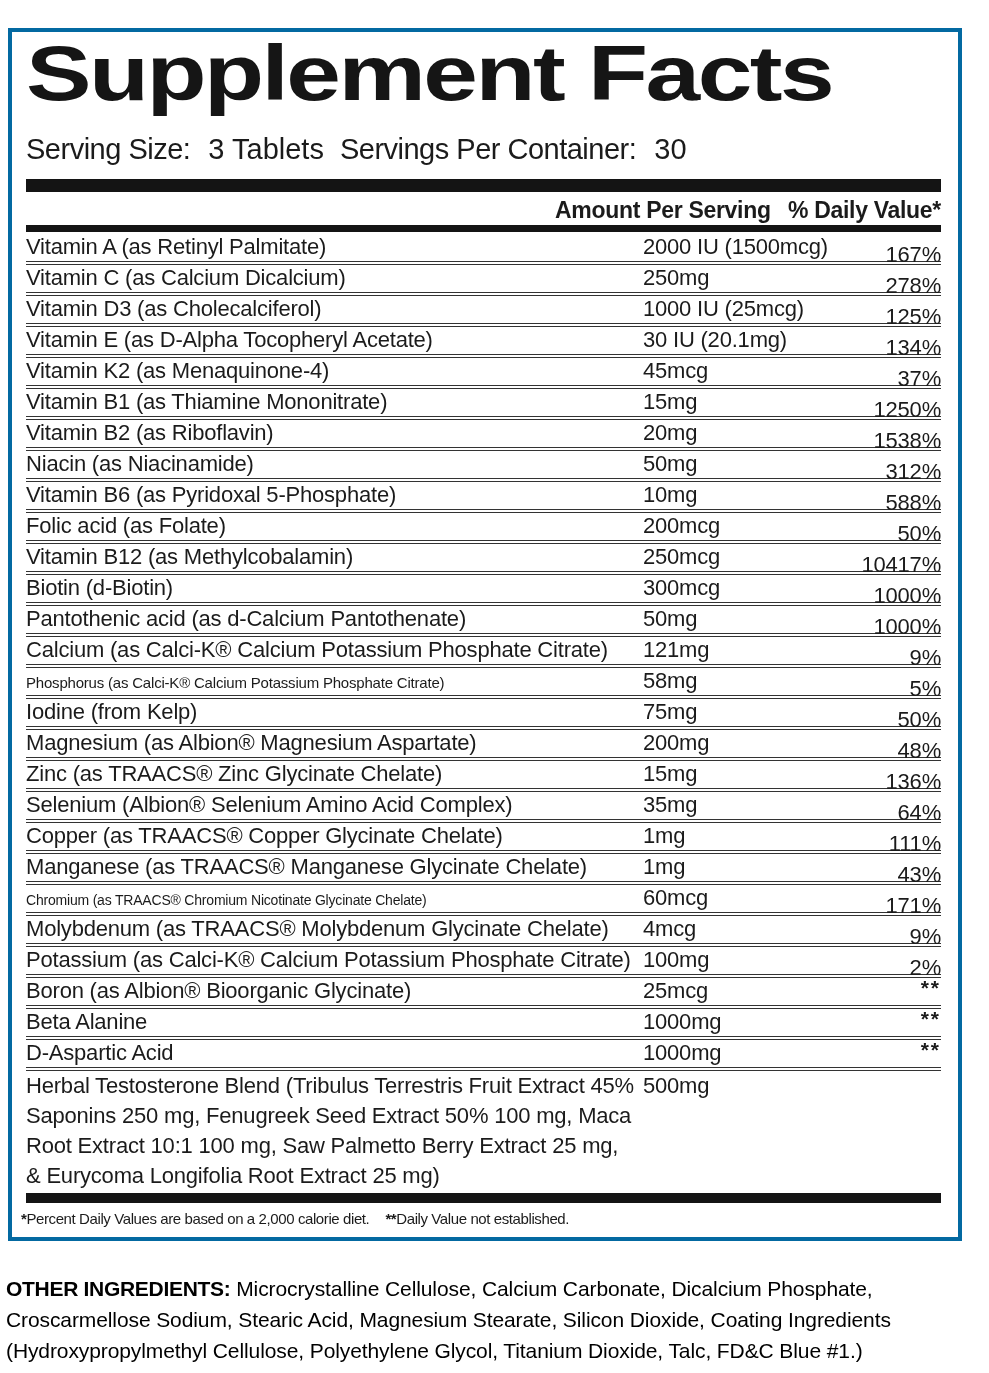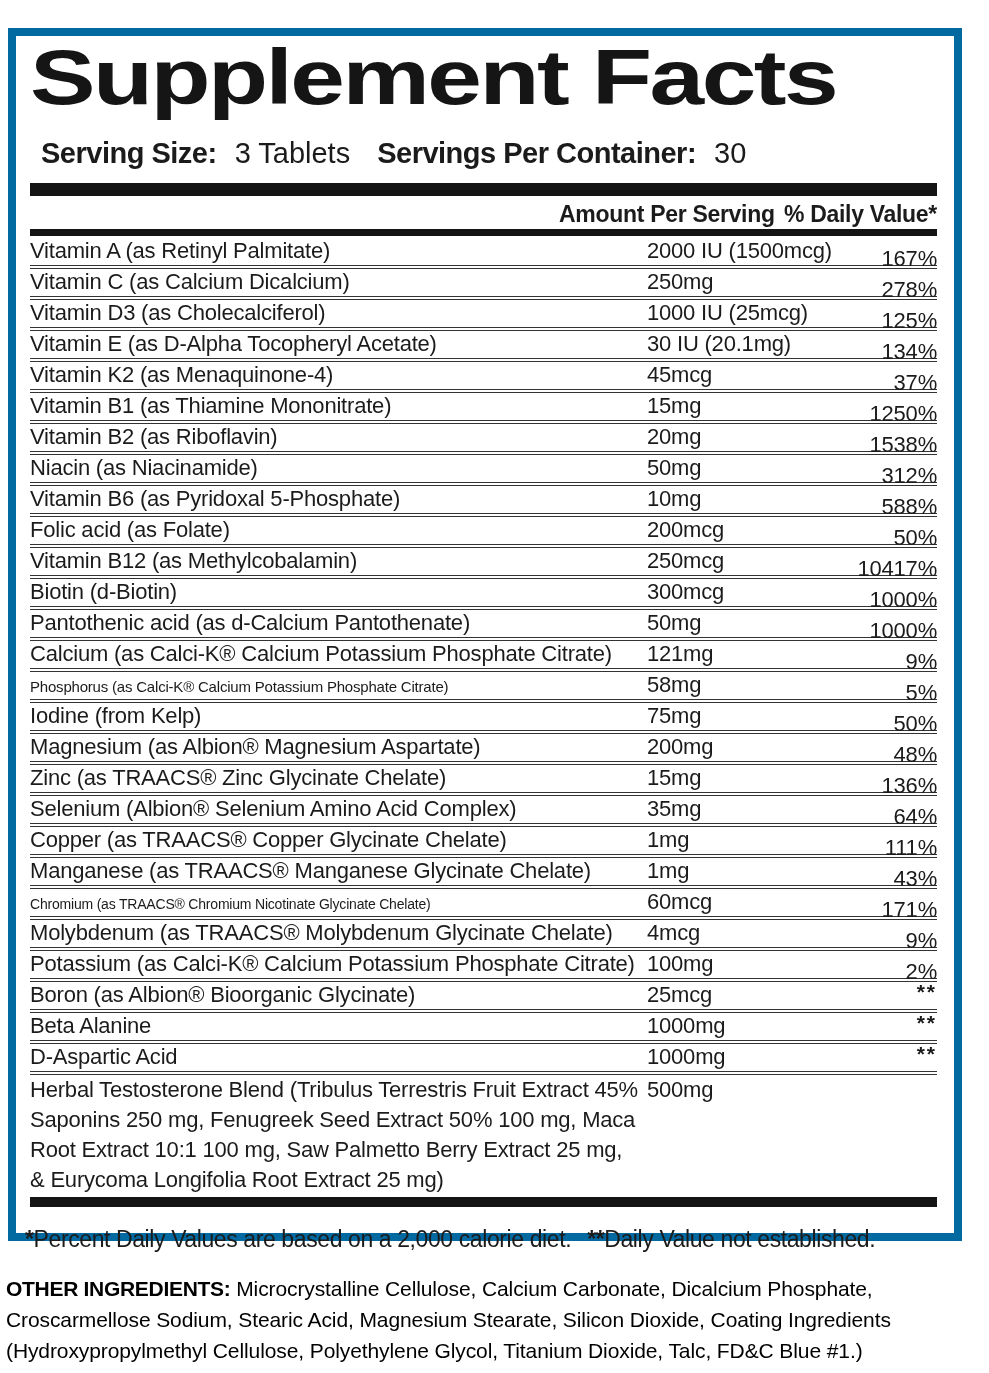--- a/index.html
+++ b/index.html
@@ -1,28 +1,28 @@
 <!DOCTYPE html>
 <html><head>
 <meta charset="utf-8">
 <style>
   html,body{margin:0;padding:0;background:#ffffff;}
   .page{position:relative;width:989px;height:1373px;background:#ffffff;overflow:hidden;
         font-family:"Liberation Sans","DejaVu Sans",sans-serif;color:#1b1b1b;}
 
   .facts-box{position:absolute;left:8px;top:28px;width:954px;height:1213px;
-             box-sizing:border-box;border:8px solid #0369a1;background:#ffffff;
+             box-sizing:border-box;border:4px solid #0369a1;background:#ffffff;
              padding:2px 17px 0 14px;}
 
   .title{margin:0;margin-top:2px;height:76px;line-height:74px;
          font-size:78px;font-weight:700;letter-spacing:-2px;color:#151515;
          transform:scaleX(1.26);transform-origin:left center;white-space:nowrap;}
 
   .serving-line{margin-top:20px;height:34px;line-height:34px;font-size:29px;white-space:nowrap;}
-  .serving-line .lbl{font-weight:700;letter-spacing:-0.5px;margin-left:11px;}
+  .serving-line .lbl{font-weight:400;letter-spacing:-0.5px;}
   .serving-line .val{font-weight:400;margin-left:18px;}
   .serving-line .gap{display:inline-block;width:16px;}
 
   .bar{background:#141414;}
   .bar-top{margin-top:13px;height:13px;}
   .bar-mid{height:7px;}
   .bar-bottom{margin-top:2px;height:10px;}
 
   .col-headers{position:relative;height:33px;line-height:36px;font-size:23px;font-weight:700;}
   .hdr-amount{position:absolute;left:529px;letter-spacing:-0.3px;}
@@ -31,21 +31,21 @@
   .rows{margin-top:2px;}
   .row{position:relative;height:27px;line-height:26px;font-size:22px;letter-spacing:-0.2px;}
   .row .name{display:inline-block;white-space:nowrap;}
   .row .amt{position:absolute;left:617px;top:0;white-space:nowrap;}
   .row .dv{position:absolute;right:0;top:8px;white-space:nowrap;}
   .row.wrap{height:auto;line-height:30px;}
   .row.wrap .name{white-space:normal;width:612px;}
   .dv.ne{font-weight:700;font-size:21px;letter-spacing:2px;top:-3px;}
   .sep{height:2px;border-top:1px solid #333333;border-bottom:1px solid #333333;background:#ffffff;}
 
-  .footnote{margin-top:17px;margin-left:-5px;font-size:23px;line-height:30px;
+  .footnote{margin-top:1px;margin-left:-5px;font-size:15px;line-height:30px;
             letter-spacing:-0.4px;white-space:nowrap;}
   .footnote .star{font-weight:700;}
   .footnote .part2{margin-left:16px;}
 
   .other-ingredients{position:absolute;left:6px;top:1252px;width:962px;
                      font-size:21px;line-height:31px;letter-spacing:-0.1px;color:#000000;}
   .other-ingredients .oi-label{font-weight:700;letter-spacing:-0.3px;}
 </style>
 </head>
 <body>

